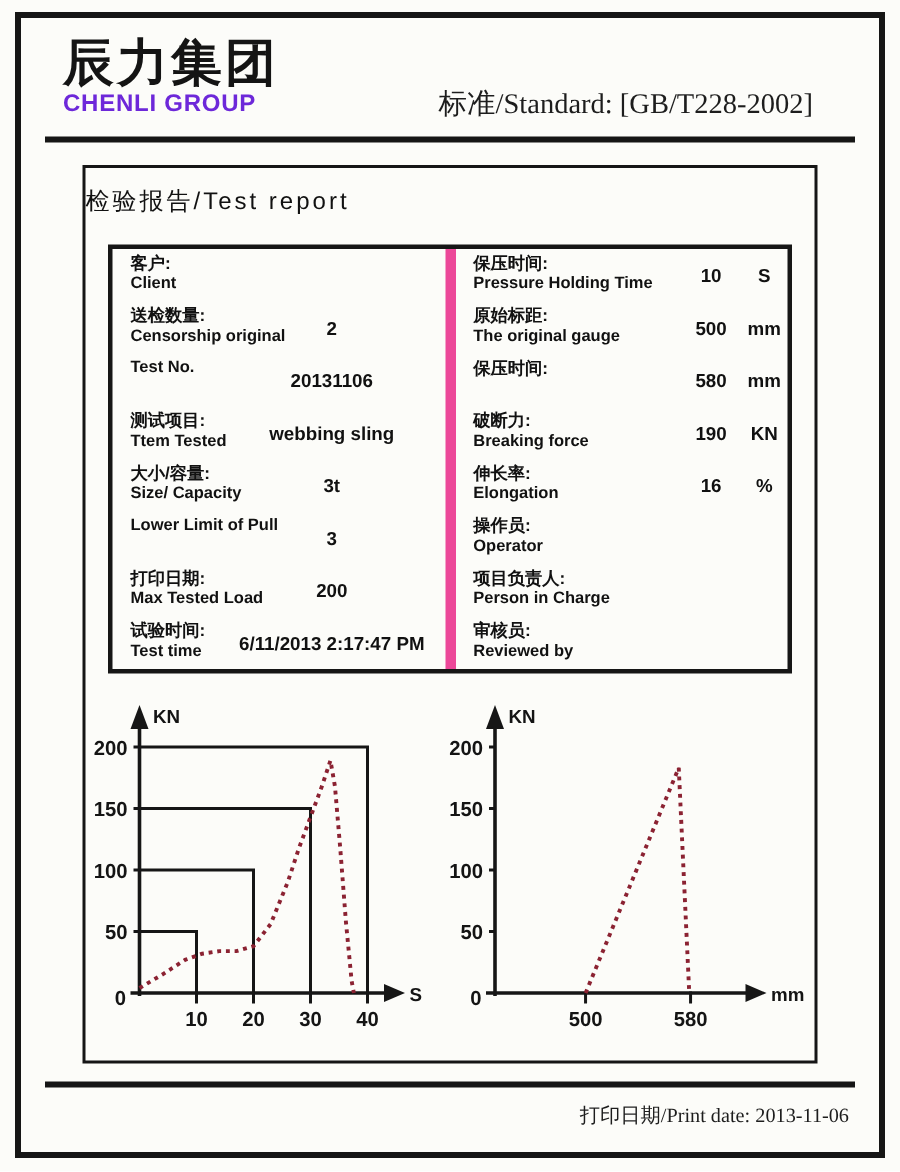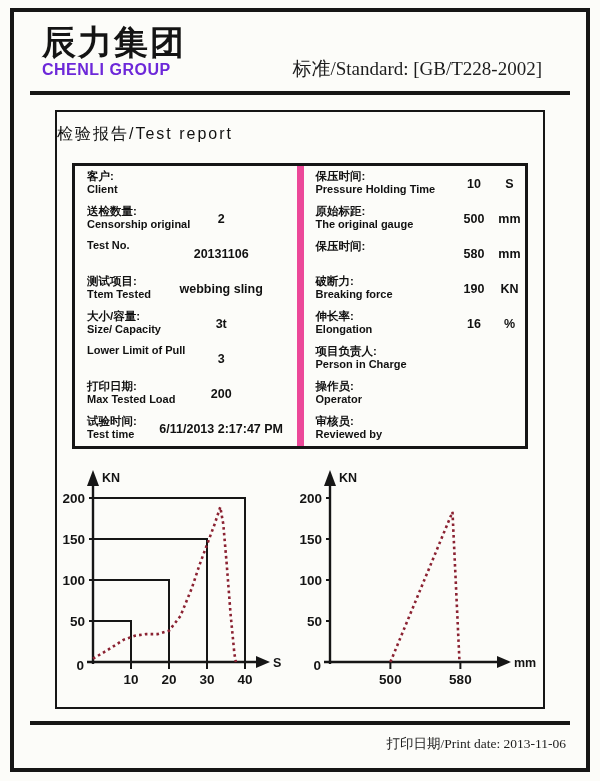--- a/index.html
+++ b/index.html
@@ -118,28 +118,28 @@
             <div class="tvalue">190</div>
             <div class="tunit">KN</div>
           </div>
           <div class="trow">
             <div class="lbl-zh">伸长率:</div>
             <div class="lbl-en">Elongation</div>
             <div class="tvalue">16</div>
             <div class="tunit">%</div>
           </div>
           <div class="trow">
+            <div class="lbl-zh">操作员:</div>
+            <div class="lbl-en">Operator</div>
+            <div class="tvalue"></div>
+            <div class="tunit"></div>
+          </div>
+          <div class="trow">
             <div class="lbl-zh">项目负责人:</div>
             <div class="lbl-en">Person in Charge</div>
-            <div class="tvalue"></div>
-            <div class="tunit"></div>
-          </div>
-          <div class="trow">
-            <div class="lbl-zh">操作员:</div>
-            <div class="lbl-en">Operator</div>
             <div class="tvalue"></div>
             <div class="tunit"></div>
           </div>
           <div class="trow">
             <div class="lbl-zh">审核员:</div>
             <div class="lbl-en">Reviewed by</div>
             <div class="tvalue"></div>
             <div class="tunit"></div>
           </div>
         </div>

